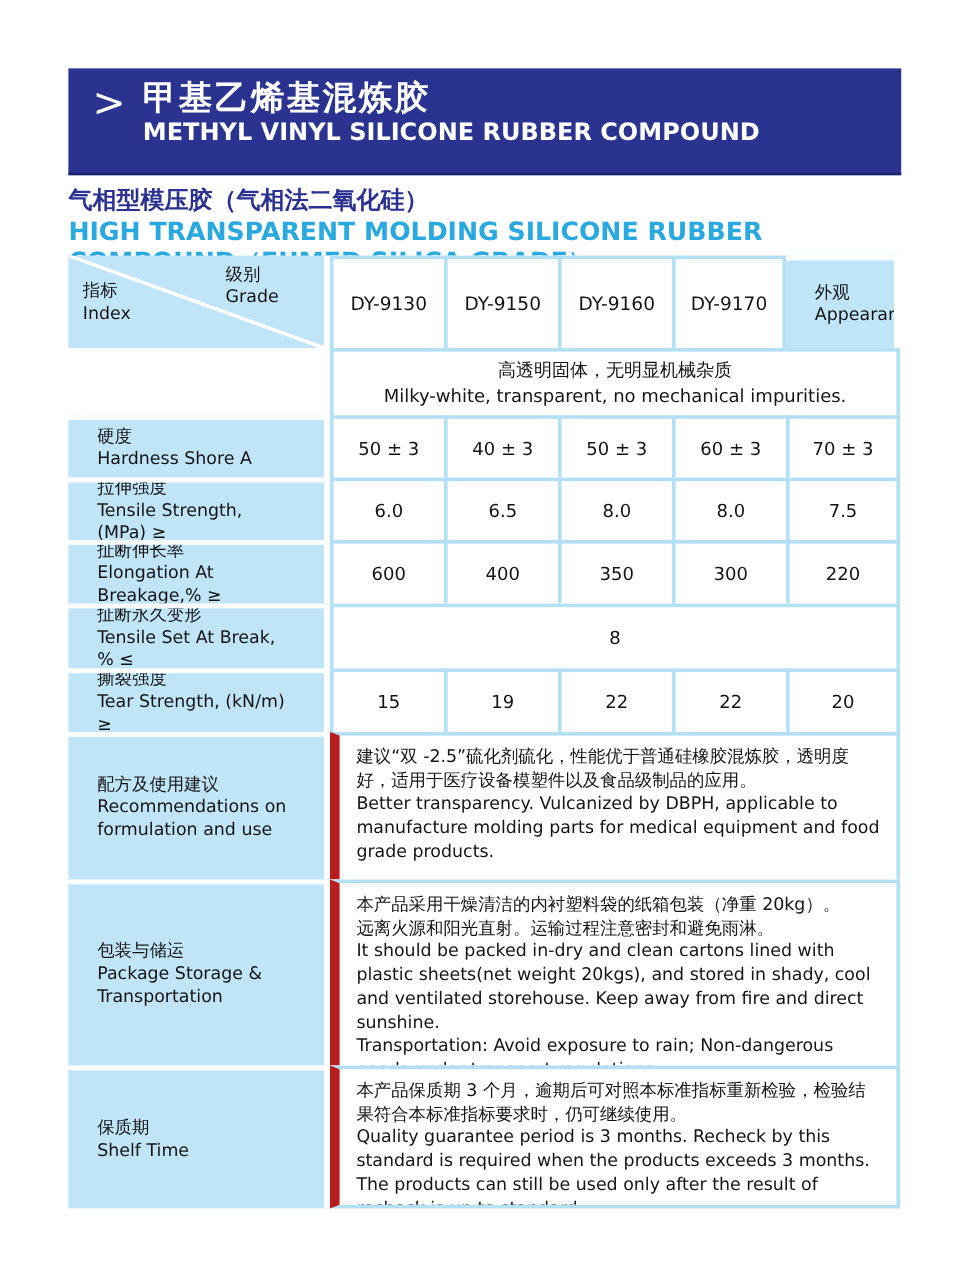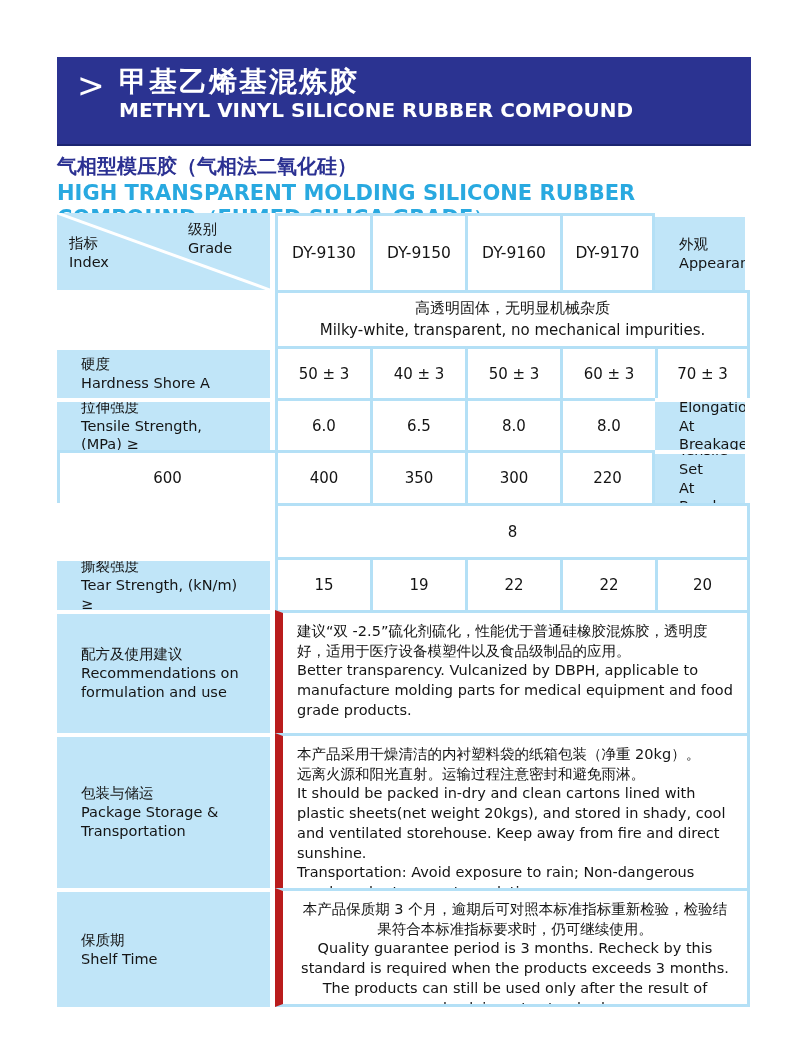--- a/index.html
+++ b/index.html
@@ -116,21 +116,21 @@
     background: #ffffff;
     border-left: 8px solid #b91c1c;
     border-top: 3px solid #b4e0f6;
     border-right: 3px solid #b4e0f6;
     padding: 9px 14px 6px 14px;
     font-size: 14.5px;
     line-height: 1.36;
     color: #141414;
     text-align: left;
   }
-  .tc.be { border-bottom: 3px solid #b4e0f6; text-align: center; }
+  .tc.be { border-bottom: 3px solid #b4e0f6; }
   .grade-head { font-size: 15.5px; }
 </style>
 </head>
 <body>
 
 <div class="page">
 
   <div class="banner">
     <div class="banner-chevron">&gt;</div>
     <div class="banner-titles">
@@ -186,20 +186,21 @@
     <div class="dc re">70 ± 3</div>
 
     <div class="lc">
       <div class="lbl-zh">拉伸强度</div>
       <div>Tensile Strength, (MPa) ≥</div>
     </div>
     <div class="dc">6.0</div>
     <div class="dc">6.5</div>
     <div class="dc">8.0</div>
     <div class="dc">8.0</div>
+    <div class="dc re">7.5</div>
 
     <div class="lc">
       <div class="lbl-zh">扯断伸长率</div>
       <div>Elongation At Breakage,% ≥</div>
     </div>
     <div class="dc">600</div>
     <div class="dc">400</div>
     <div class="dc">350</div>
     <div class="dc">300</div>
     <div class="dc re">220</div>

